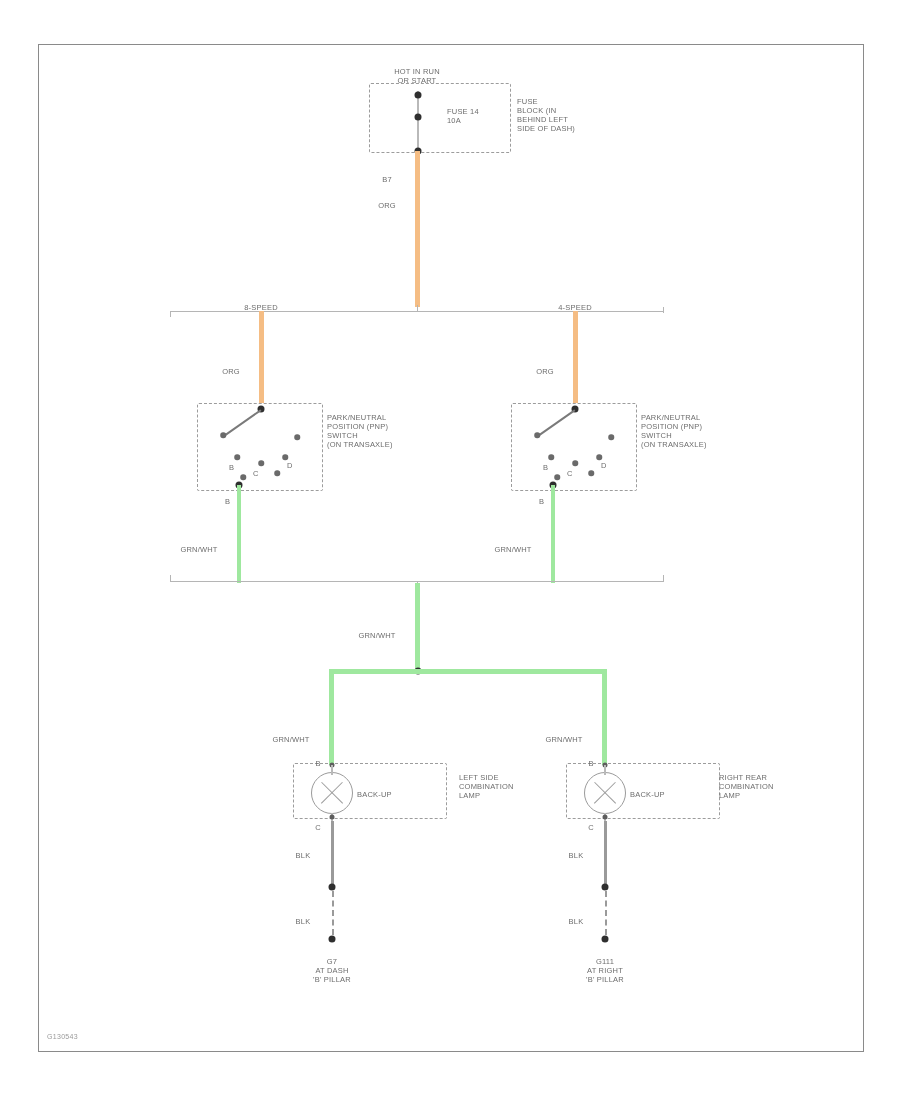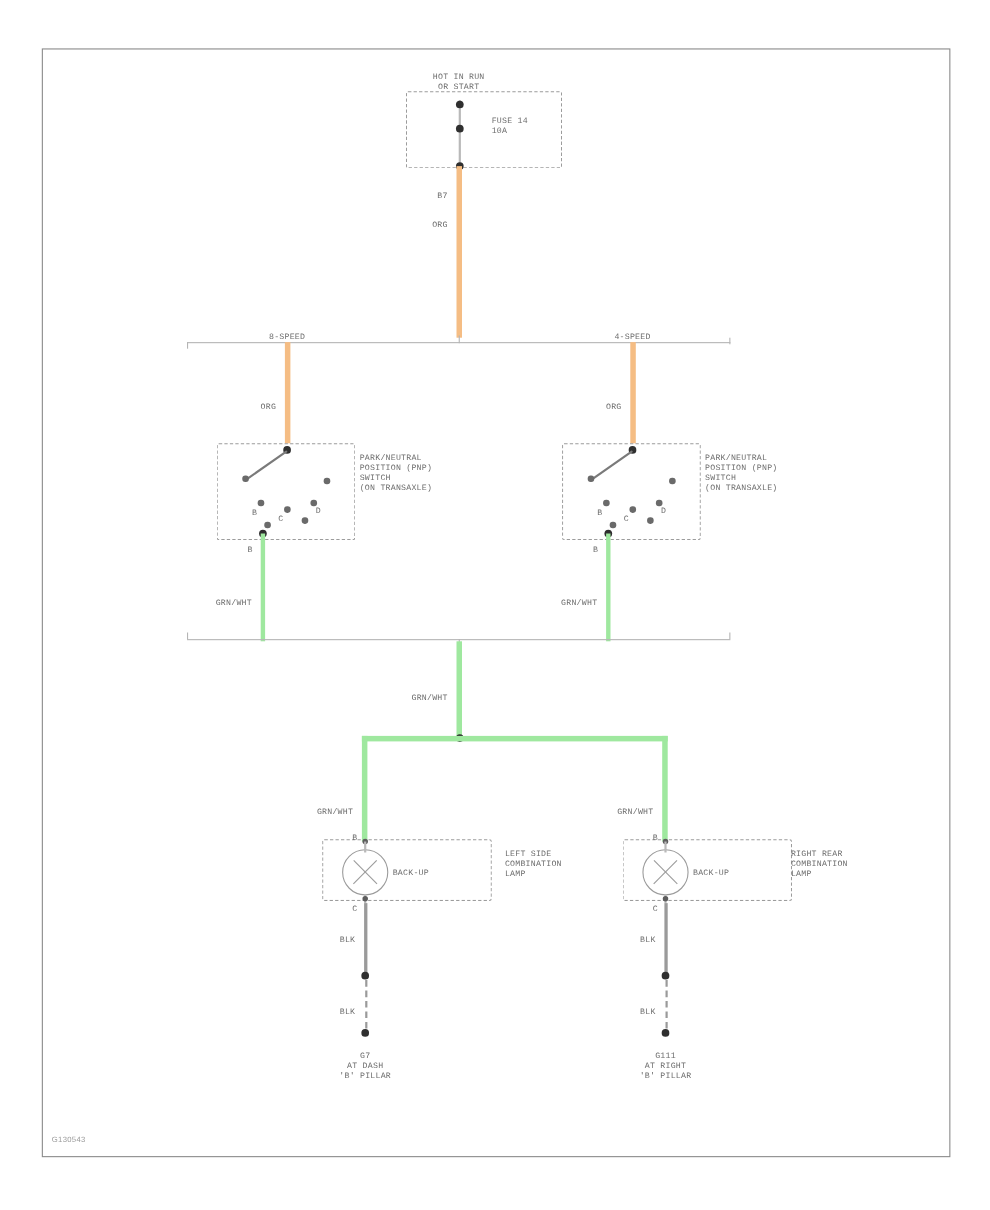--- a/index.html
+++ b/index.html
@@ -1,21 +1,21 @@
 <!DOCTYPE html>
 <html><head>
 <meta charset="utf-8">
 <style>
   html,body{margin:0;padding:0;background:#ffffff;}
   body{font-family:"Liberation Sans",sans-serif;}
   #page{position:relative;width:900px;height:1100px;background:#fff;overflow:hidden;}
   #sheet{position:absolute;left:38px;top:44px;width:824px;height:1006px;border:1.5px solid #8a8a8a;background:#fff;}
-  .lbl{position:absolute;font-size:7.5px;color:#6d6d6d;letter-spacing:.2px;line-height:9px;white-space:pre;font-family:Liberation Mono, monospace;}
+  .lbl{position:absolute;font-size:7.5px;color:#6d6d6d;letter-spacing:.2px;line-height:9px;white-space:pre;}
   .lbl.c{text-align:center;transform:translateX(-50%);}
-  .lbl.r{text-align:right;transform:translateX(-100%);}
+  .lbl.r{text-align:center;transform:translateX(-100%);}
   .wire{position:absolute;}
   .w-org{background:#f5bd84;}
   .w-grn{background:#9fe89f;}
   .w-blk{background:#9a9a9a;}
   .w-thin{background:#b9b9b9;}
   .dashbox{position:absolute;border:1.3px dashed #9c9c9c;border-radius:2px;}
   .dot{position:absolute;width:7px;height:7px;border-radius:50%;background:#2f2f2f;transform:translate(-50%,-50%);}
   .sdot{position:absolute;width:5px;height:5px;border-radius:50%;background:#5d5d5d;transform:translate(-50%,-50%);}
   .cdot{position:absolute;width:5.5px;height:5.5px;border-radius:50%;background:#6a6a6a;transform:translate(-50%,-50%);}
   .lamp{position:absolute;width:40px;height:40px;border:1.4px solid #9b9b9b;border-radius:50%;transform:translate(-50%,-50%);}
@@ -39,20 +39,24 @@
 OR START</div>
 
     <div class="wire w-thin" style="left:378px;top:46px;width:1.5px;height:62px;"></div>
     <div class="dot" style="left:378.7px;top:50px;"></div>
     <div class="dot" style="left:378.7px;top:72px;"></div>
     <div class="dot" style="left:378.7px;top:106px;"></div>
 
     <div class="lbl" style="left:408px;top:62px;width:70px;">FUSE 14
 10A</div>
 
+    <div class="lbl" style="left:478px;top:52px;width:110px;">FUSE
+BLOCK (IN
+BEHIND LEFT
+SIDE OF DASH)</div>
 
     <div class="wire w-org" style="left:376px;top:106px;width:5px;height:156px;"></div>
     <div class="lbl r" style="left:368px;top:130px;width:40px;">B7</div>
     <div class="lbl r" style="left:368px;top:156px;width:40px;">ORG</div>
 
     <div class="brk" style="left:131px;top:266px;width:494px;"></div>
     <div class="tick" style="left:131px;top:266px;height:6px;"></div>
     <div class="tick" style="left:624px;top:262px;height:6px;"></div>
     <div class="tick" style="left:378px;top:260px;height:7px;"></div>
 

